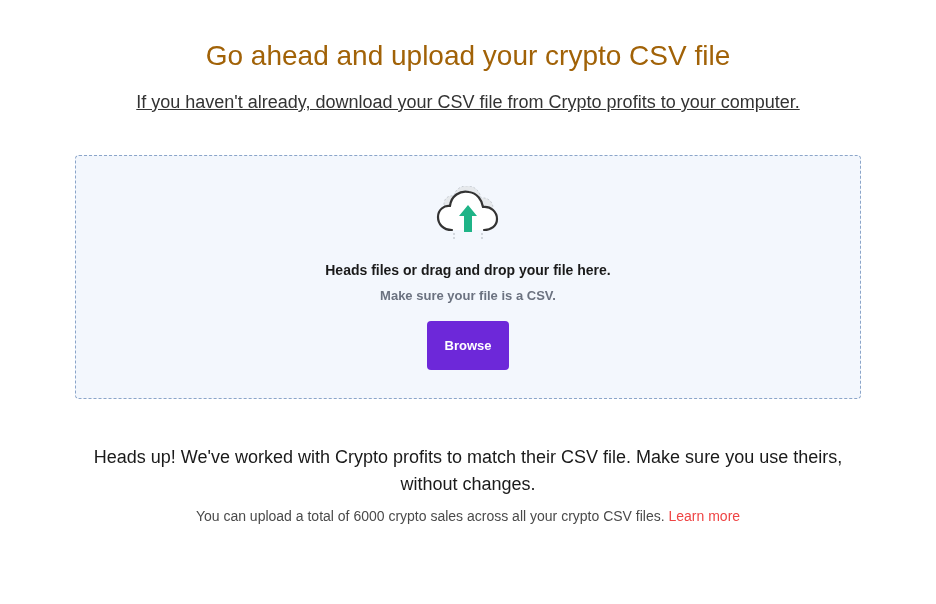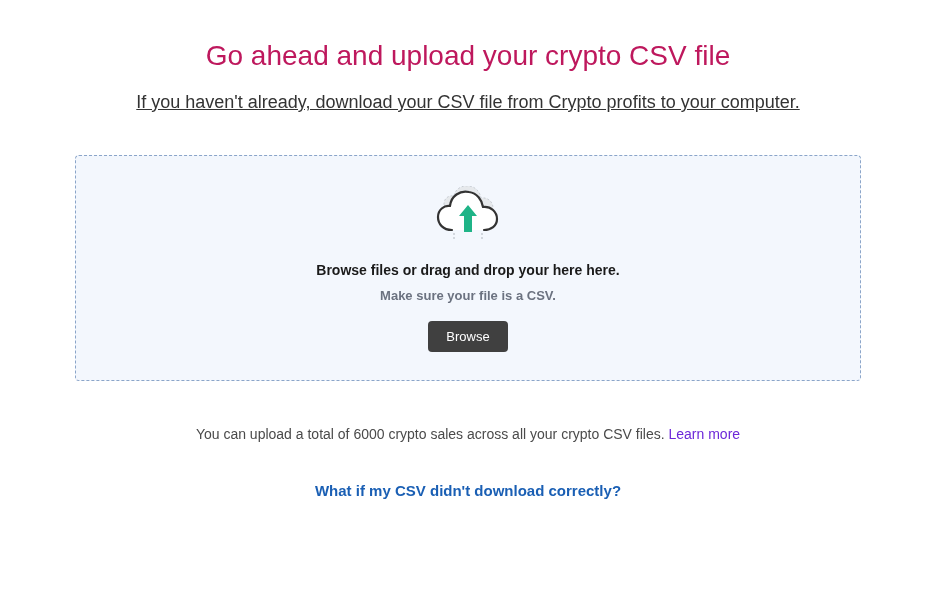--- a/index.html
+++ b/index.html
@@ -15,21 +15,21 @@
       color: #333;
       overflow: hidden;
     }
     .container {
       padding: 40px 70px 0 70px;
       text-align: center;
     }
     .page-title {
       font-size: 28px;
       font-weight: 400;
-      color: #be185d;
+      color: #a16207;
       margin-bottom: 18px;
     }
     .subtitle {
       font-size: 18px;
       font-weight: 400;
       color: #333;
       line-height: 1.4;
       margin-bottom: 40px;
       text-decoration: underline;
     }
@@ -51,44 +51,44 @@
       color: #1a1a1a;
       margin-bottom: 10px;
     }
     .dropzone-hint {
       font-size: 13px;
       font-weight: 700;
       color: #6b7280;
       margin-bottom: 18px;
     }
     .browse-button {
-      background-color: #404040;
+      background-color: #6d28d9;
       color: #ffffff;
       border: none;
       border-radius: 4px;
-      padding: 8px 18px;
+      padding: 17px 18px;
       font-size: 13px;
-      font-weight: 400;
+      font-weight: 700;
       cursor: pointer;
     }
     .heads-up {
       font-size: 18px;
       font-weight: 400;
       color: #1a1a1a;
       line-height: 1.5;
       margin-bottom: 10px;
       padding: 0 10px;
     }
     .limit-text {
       font-size: 14px;
       color: #4a4a4a;
       margin-bottom: 40px;
     }
     .link {
-      color: #6d28d9;
+      color: #ef4444;
       text-decoration: none;
       cursor: pointer;
     }
     .help-link-block {
       font-size: 15px;
       font-weight: 600;
       color: #1a5fb4;
       cursor: pointer;
     }
   </style>
@@ -112,25 +112,25 @@
         <path d="M20 44 C11 44 6 38 6 31 C6 24 12 19 18 20 C19 10 28 4 37 6 C45 7 50 14 51 21 C59 20 65 26 65 33 C65 40 59 44 52 44" fill="#ffffff" stroke="#333333" stroke-width="2.2" stroke-linecap="round" stroke-linejoin="round"></path>
 
         <g>
           <path d="M36 19 L27 30 L32 30 L32 46 L40 46 L40 30 L45 30 Z" fill="#1fb487"></path>
         </g>
 
         <line x1="22" y1="47" x2="22" y2="53" stroke="#c8cdd4" stroke-width="1.5" stroke-dasharray="2,2"></line>
         <line x1="50" y1="47" x2="50" y2="53" stroke="#c8cdd4" stroke-width="1.5" stroke-dasharray="2,2"></line>
       </svg>
     </div>
-    <div class="dropzone-title">Browse files or drag and drop your here here.</div>
+    <div class="dropzone-title">Heads files or drag and drop your file here.</div>
     <div class="dropzone-hint">Make sure your file is a CSV.</div>
     <button class="browse-button">Browse</button>
   </div>
 
+  <p class="heads-up">Heads up! We've worked with Crypto profits to match their CSV file. Make sure you use theirs, without changes.</p>
 
   <p class="limit-text">
     <span>You can upload a total of 6000 crypto sales across all your crypto CSV files. </span><a class="link">Learn more</a>
   </p>
 
-  <div class="help-link-block">What if my CSV didn't download correctly?</div>
 
 </div>
 
 </body></html>

